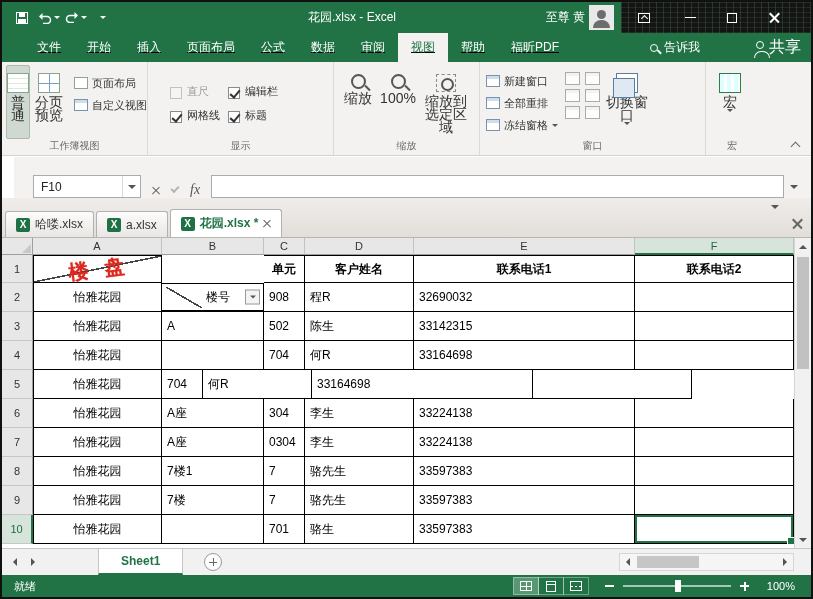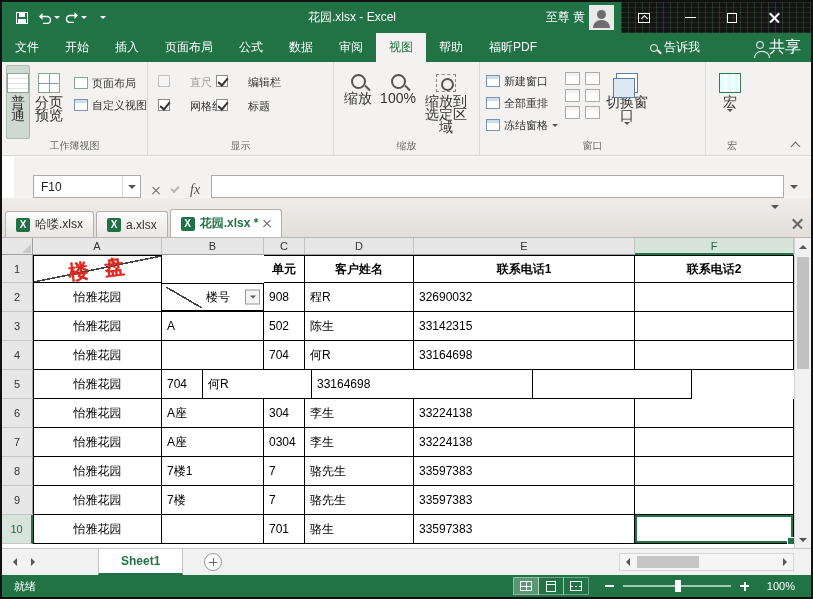--- a/index.html
+++ b/index.html
@@ -40,21 +40,21 @@
   
   .td{width:0;height:0;border-left:4px solid transparent;border-right:4px solid transparent;border-top:4px solid #555;}
   .td.w{border-top-color:#fff;}
   .td.s{border-left-width:3px;border-right-width:3px;border-top-width:3.5px;}
   .tu{width:0;height:0;border-left:4px solid transparent;border-right:4px solid transparent;border-bottom:4px solid #555;}
   .tl{width:0;height:0;border-top:4px solid transparent;border-bottom:4px solid transparent;border-right:4px solid #555;}
   .trr{width:0;height:0;border-top:4px solid transparent;border-bottom:4px solid transparent;border-left:4px solid #555;}
 
   
   .tabrow{position:absolute;left:0;top:31px;width:100%;height:29px;background:#217346;z-index:4;}
-  .tabstrip{display:flex;height:100%;padding-left:0;}
+  .tabstrip{display:flex;height:100%;padding-left:22px;text-decoration:underline;}
   .rtab{height:100%;display:flex;align-items:center;padding:0 13px;font-size:12px;color:#fff;}
   .rtab.active{background:#f3f2f1;color:#217346;}
   .tellme{position:absolute;left:648px;top:0;height:100%;display:flex;align-items:center;gap:6px;color:#fff;font-size:12px;}
   .share{position:absolute;right:10px;top:0;height:100%;display:flex;align-items:center;gap:5px;color:#fff;font-size:16px;}
   .ico-mag-w{width:8px;height:8px;border:1.5px solid #fff;border-radius:50%;position:relative;}
   .ico-mag-w::after{content:"";position:absolute;left:6px;top:6px;width:5px;height:1.5px;background:#fff;transform:rotate(45deg);}
   .person-w{width:8px;height:8px;border:1.5px solid #fff;border-radius:50%;position:relative;top:-3px;}
   .person-w::after{content:"";position:absolute;left:-3px;top:9px;width:14px;height:6px;border:1.5px solid #fff;border-bottom:none;border-radius:7px 7px 0 0;}
 
   
@@ -76,21 +76,21 @@
   .bico-selzoom{width:20px;height:18px;border:1px dashed #888;margin-top:3px;}
   .bico-selzoom::after{content:"";position:absolute;left:4px;top:3px;width:9px;height:9px;border:2px solid #555;border-radius:50%;}
   .bico-switch{border:1px solid #5b7d9e;background:#fff;}
   .bico-switch::before{content:"";position:absolute;left:-4px;top:4px;width:20px;height:18px;border:1px solid #5b7d9e;background:#dfe9f3;}
   .bico-macro{border:1px solid #2e7d4f;background:repeating-linear-gradient(90deg,#dff 0 4px,#fff 4px 7px);}
   .smallcol{display:flex;flex-direction:column;justify-content:flex-start;padding-top:7px;margin-left:3px;}
   .smallbtn{display:flex;align-items:center;gap:4px;font-size:11px;color:#333;height:22px;padding:0 3px;white-space:nowrap;}
   .sico{width:14px;height:12px;border:1px solid #8aa58f;background:#fff;}
   .sico.b{border-color:#7a93ad;background:linear-gradient(#cfdded 0 3px,#fff 3px);}
   .chkgrid{display:grid;grid-template-columns:58px 70px;grid-auto-rows:24px;padding:10px 6px 0;}
-  .chk{display:flex;align-items:flex-start;gap:20px;font-size:11px;color:#333;white-space:nowrap;}
+  .chk{display:flex;align-items:flex-end;gap:5px;font-size:11px;color:#333;white-space:nowrap;margin-left:12px;}
   .box{width:12px;height:12px;border:1px solid #8a8a8a;background:#fff;position:relative;flex:none;}
   .chk.checked .box::after{content:"";position:absolute;left:3px;top:0px;width:4px;height:8px;border-right:2px solid #333;border-bottom:2px solid #333;transform:rotate(40deg);}
   .chk.disabled{color:#9b9b9b;}
   .chk.disabled .box{border-color:#c2c2c2;background:#f4f4f4;}
   .wincol{display:flex;flex-direction:column;padding-top:5px;}
   .winbtn{display:flex;align-items:center;gap:4px;font-size:11px;color:#333;height:22px;padding:0 2px;white-space:nowrap;}
   .minicol{display:flex;flex-direction:column;gap:4px;padding-top:7px;margin-left:5px;}
   .mini-ico{width:15px;height:13px;border:1px solid #ababab;background:linear-gradient(#f2f2f2 0 3px,#fdfdfd 3px);}
   .ribbon-collapse{position:absolute;right:8px;bottom:5px;width:16px;height:12px;display:flex;align-items:flex-end;justify-content:center;}
   .chev-up{width:7px;height:7px;border-left:1.6px solid #666;border-top:1.6px solid #666;transform:rotate(45deg);}

